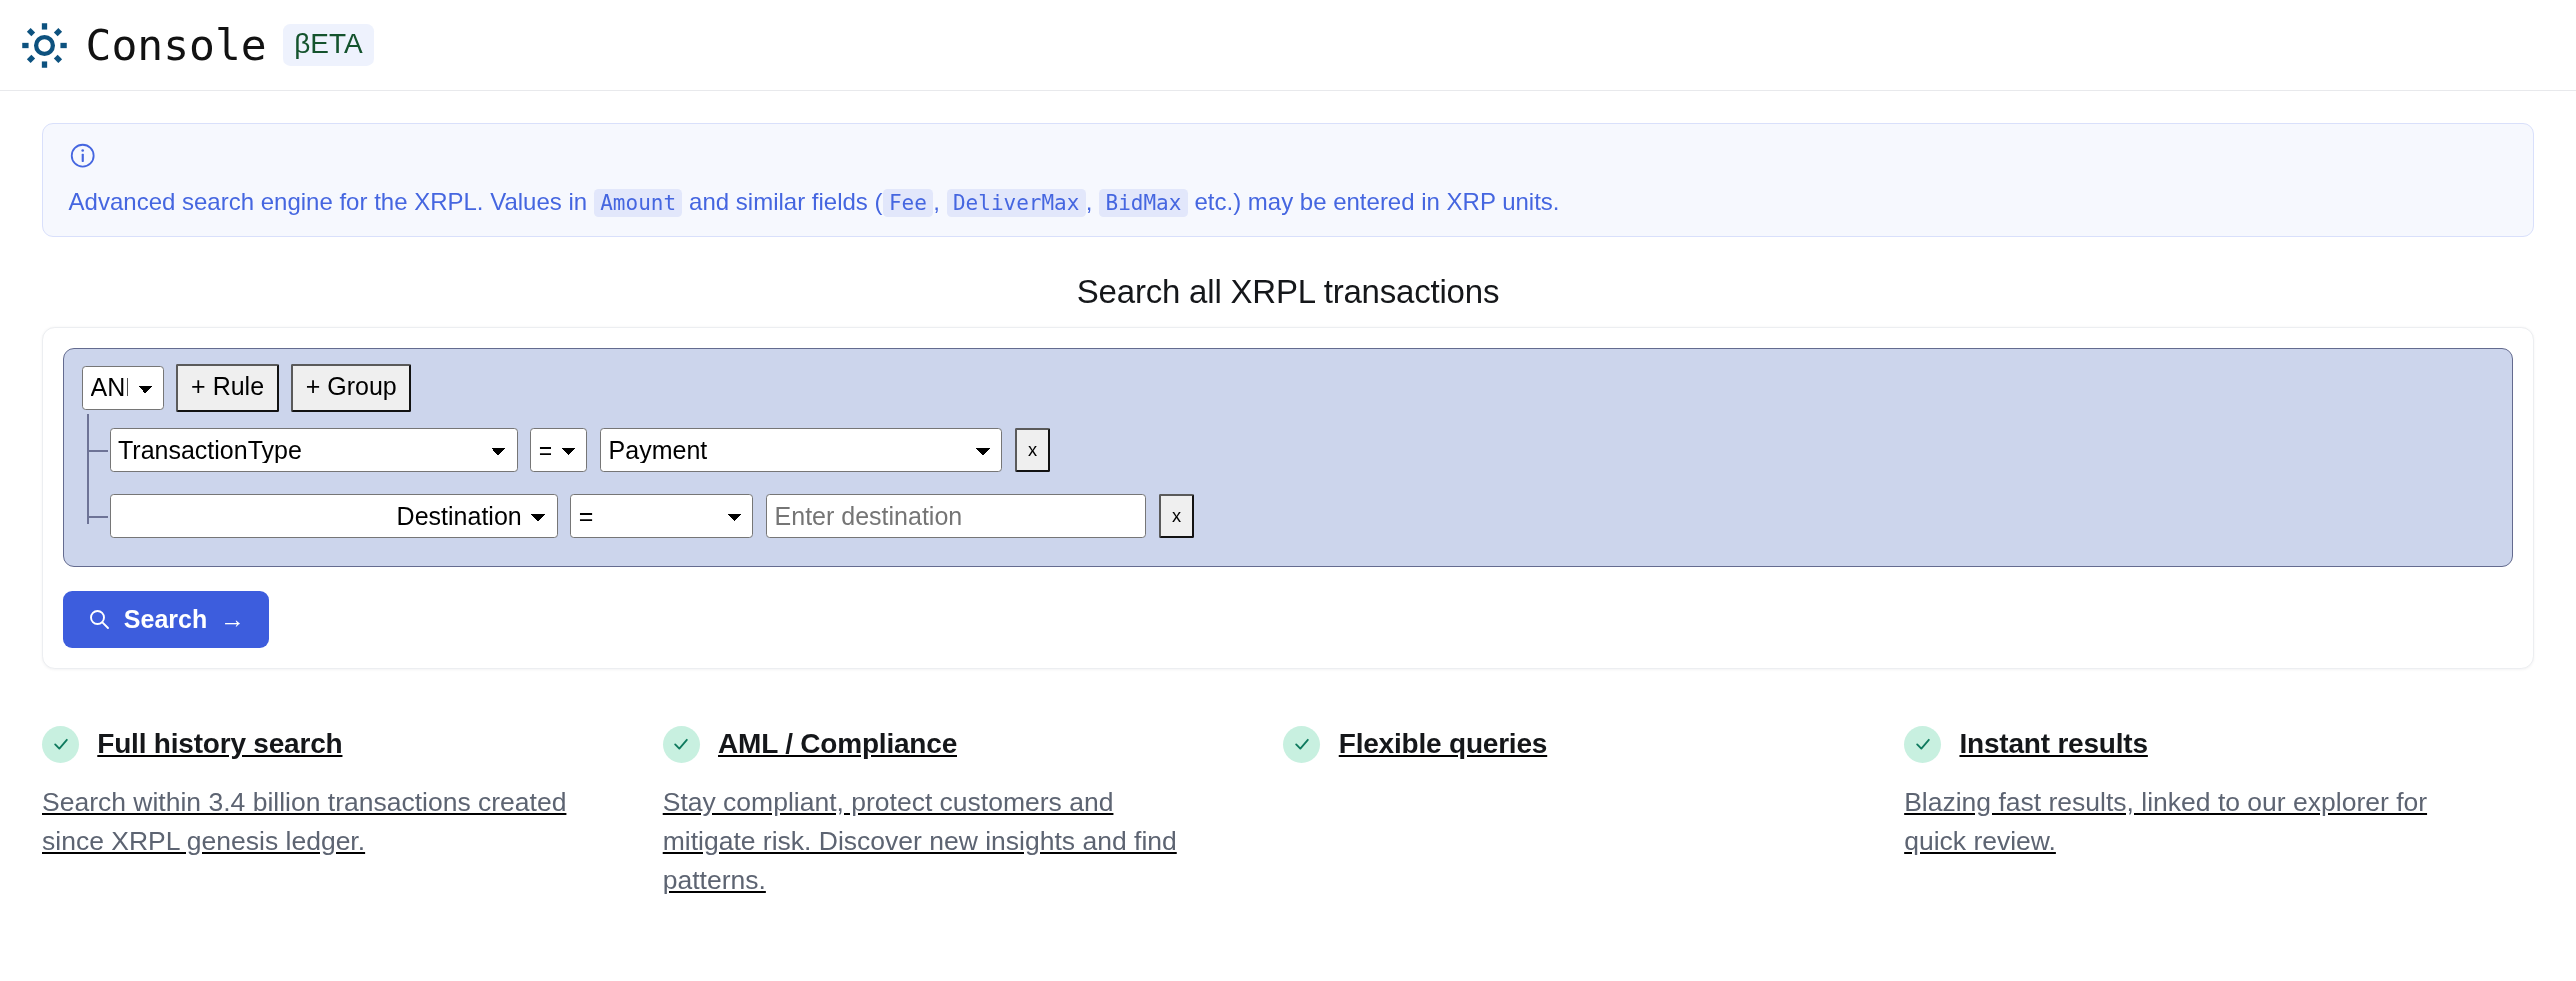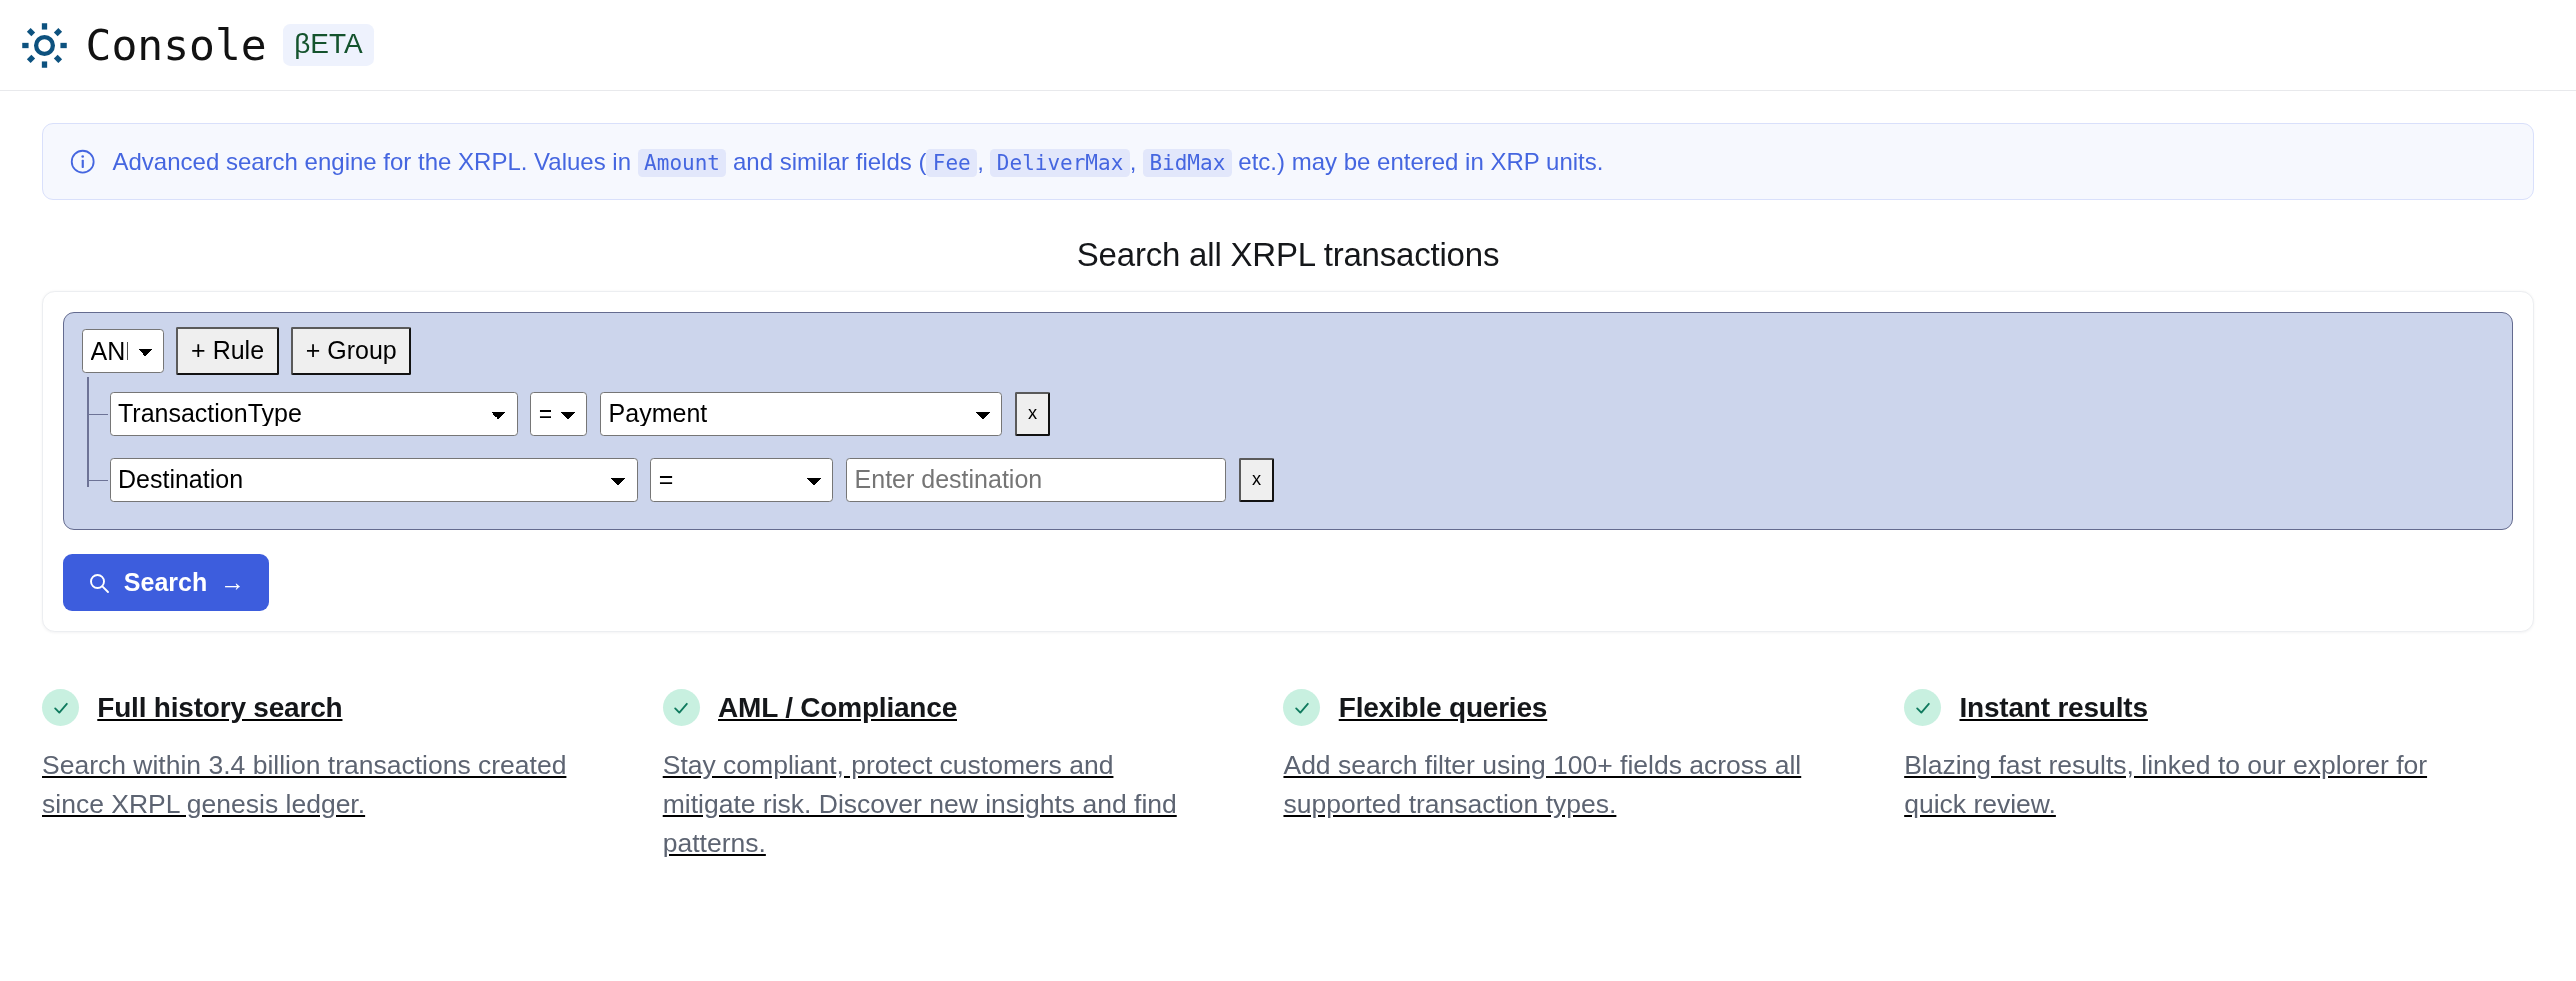--- a/index.html
+++ b/index.html
@@ -45,23 +45,23 @@
   .page { padding: 0 42px; }
 
   
   .info-banner {
     margin-top: 32px;
     background: #f6f8fe;
     border: 1.8px solid #d9e0fb;
     border-radius: 11px;
     padding: 18.3px 25.6px;
     display: flex;
-    align-items: center;
     gap: 16.5px;
     min-height: 77px;
+    flex-direction: column;
   }
   .info-icon { width: 27.4px; height: 27.4px; flex: 0 0 auto; }
   .info-text {
     color: #4566e0;
     font-size: 24px;
     line-height: 1.3;
     white-space: nowrap;
   }
   .code-chip {
     font-family: "DejaVu Sans Mono", monospace;
@@ -183,21 +183,21 @@
     position: absolute;
     left: -23px;
     top: 33px;
     width: 21px;
     height: 1.8px;
     background: #6d7396;
   }
   .field-select-1 { width: 408px; }
   .op-select-1 { width: 57px; }
   .value-select-1 { width: 402px; }
-  .field-select-2 { width: 528px; }
+  .field-select-2 { width: 448px; text-align: right; }
   .op-select-2 { width: 183px; }
   .value-input-2 { width: 380px; }
 
   
   .search-btn {
     margin-top: 24px;
     background: #3d5ddd;
     color: #fff;
     border: none;
     border-radius: 9.1px;
@@ -364,21 +364,20 @@
 
     <div class="feature">
       <div class="feature-head">
         <span class="check-circle">
           <svg width="20" height="20" viewBox="0 0 24 24">
               <polyline points="5,12.5 10,17.5 19,7" fill="none" stroke="#0f7a5e" stroke-width="2.2" stroke-linecap="round" stroke-linejoin="round"></polyline>
             </svg>
         </span>
         <span class="feature-title">Flexible queries</span>
       </div>
-      <div class="feature-desc">Add search filter using 100+ fields across all supported transaction types.</div>
     </div>
 
     <div class="feature">
       <div class="feature-head">
         <span class="check-circle">
           <svg width="20" height="20" viewBox="0 0 24 24">
               <polyline points="5,12.5 10,17.5 19,7" fill="none" stroke="#0f7a5e" stroke-width="2.2" stroke-linecap="round" stroke-linejoin="round"></polyline>
             </svg>
         </span>
         <span class="feature-title">Instant results</span>

